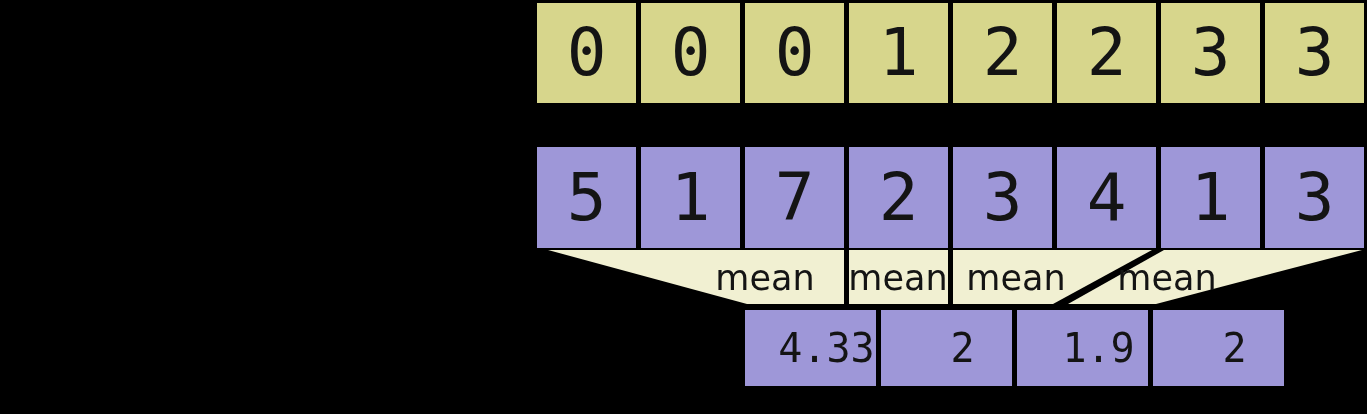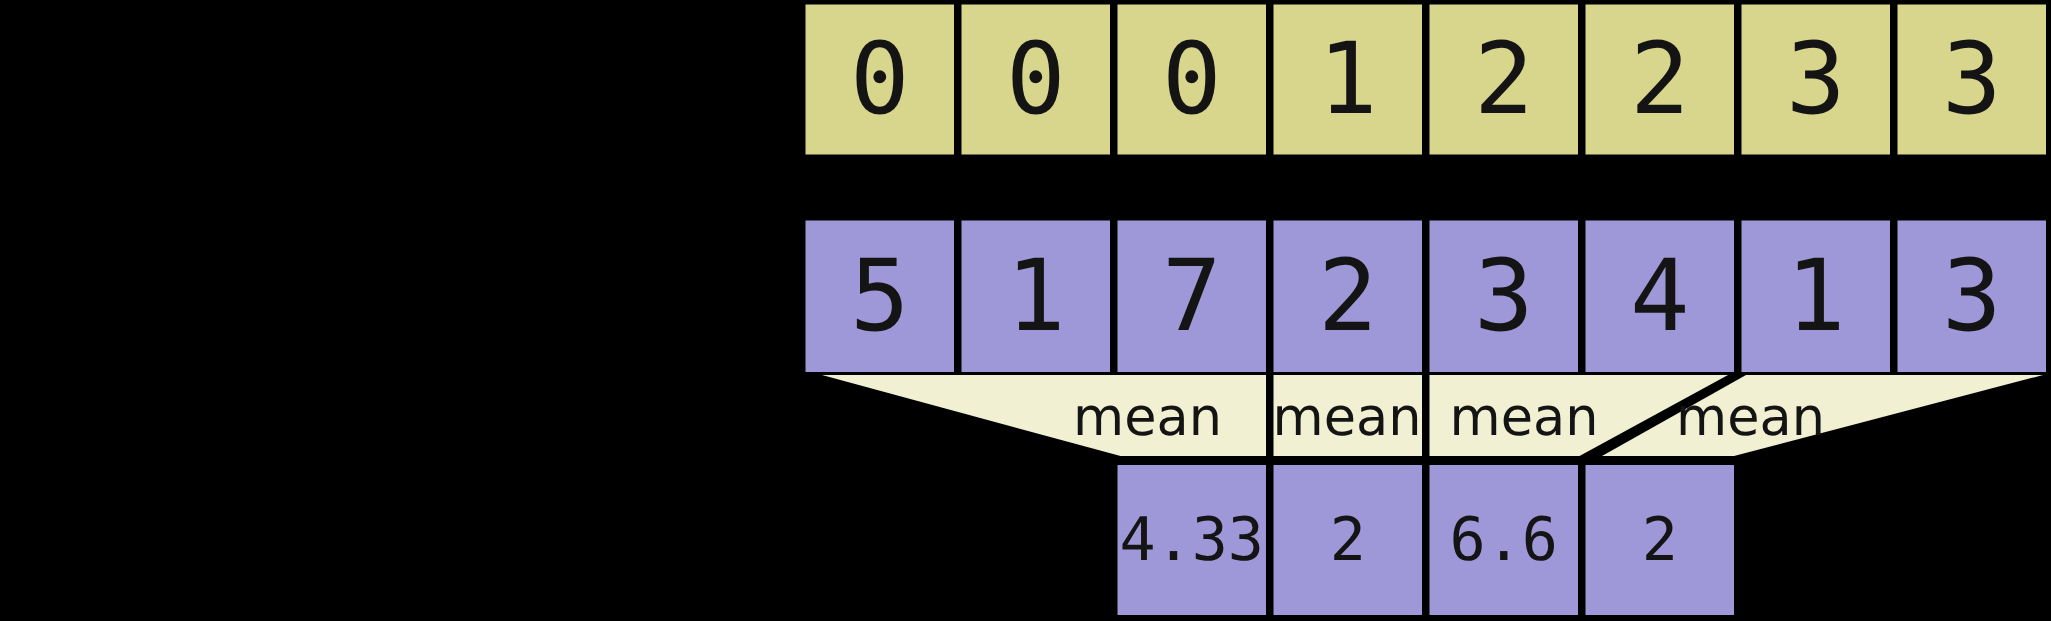--- a/index.html
+++ b/index.html
@@ -30,21 +30,21 @@
     justify-content: center;
     font-family: "DejaVu Sans Mono", "Liberation Mono", monospace;
     color: var(--ink, #141414);
     line-height: 1;
   }
   .ids-row   { left: 537px; top: 3px; }
   .ids-row .cell  { height: 100px; background: var(--id-cell, #d7d68c); font-size: 66px; }
   .data-row  { left: 537px; top: 147px; }
   .data-row .cell { height: 101px; background: var(--data-cell, #9e97d8); font-size: 66px; }
   .result-row { left: 745px; top: 310px; }
-  .result-row .cell { height: 100px; background: var(--data-cell, #9e97d8); font-size: 40px; }
+  .result-row .cell { height: 76px; background: var(--data-cell, #9e97d8); font-size: 40px; padding-left: 32px; }
   svg.funnel-layer {
     position: absolute;
     left: 0; top: 0;
     width: 1367px;
     height: 414px;
     pointer-events: none;
   }
   svg.funnel-layer polygon { fill: var(--funnel, #f1f0d2); }
   svg.funnel-layer text {
     fill: var(--ink, #141414);
@@ -87,17 +87,17 @@
     <polygon points="1164,250 1362,250 1156,304 1068,304"></polygon>
     <text x="765" y="290">mean</text>
     <text x="898" y="290">mean</text>
     <text x="1016" y="290">mean</text>
     <text x="1167" y="290">mean</text>
   </svg>
 
   <div class="row result-row">
     <div class="cell">4.33</div>
     <div class="cell">2</div>
-    <div class="cell">6.6</div>
+    <div class="cell">1.9</div>
     <div class="cell">2</div>
   </div>
 
 </div>
 
 </body></html>

